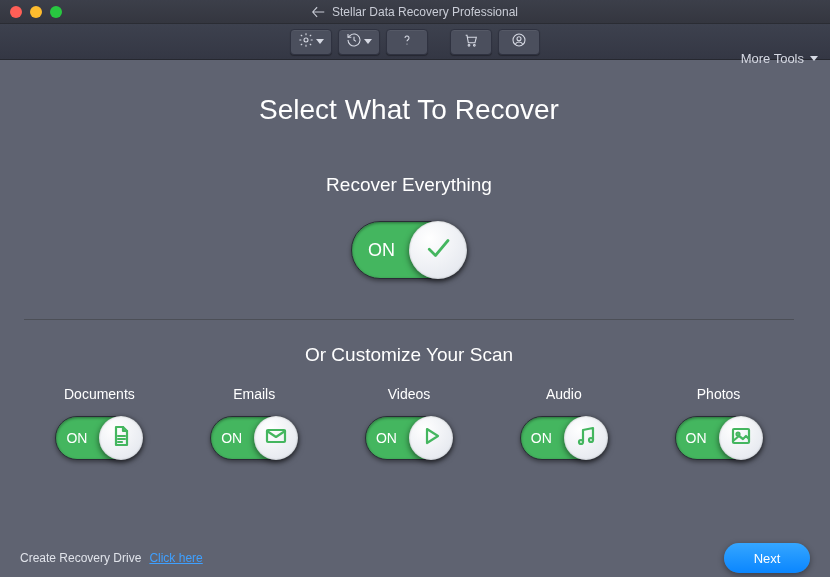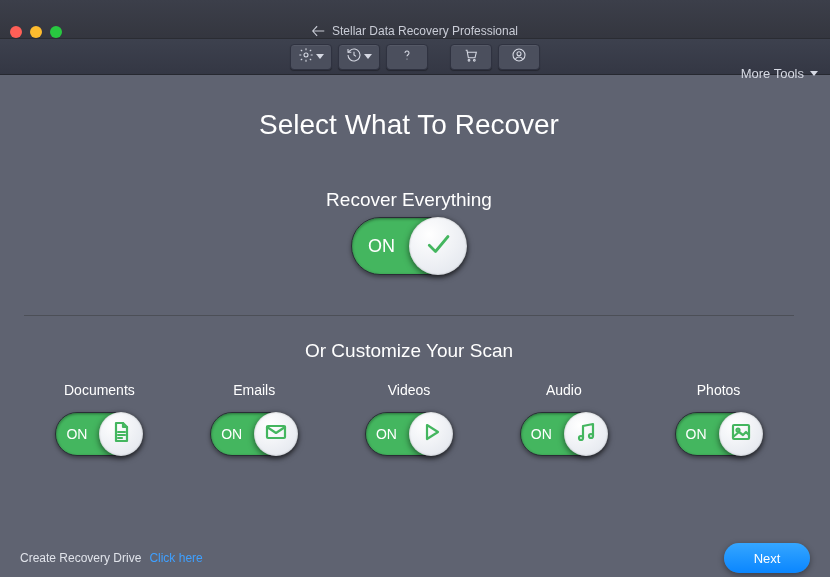--- a/index.html
+++ b/index.html
@@ -1,23 +1,23 @@
 <!DOCTYPE html>
 <html><head>
 <meta charset="utf-8">
 <style>
   * { box-sizing: border-box; margin: 0; padding: 0; }
   html, body { width: 830px; height: 577px; font-family: -apple-system, "Helvetica Neue", Arial, sans-serif; }
   body { background: #5f6371; color: #fff; overflow: hidden; }
 
   
   .title-bar {
-    height: 39px;
+    height: 24px;
     background: linear-gradient(#3c3f4a, #34363f);
-    display: flex; align-items: flex-end; position: relative;
+    display: flex; align-items: center; position: relative;
     border-bottom: 1px solid #2a2c33;
   }
   .traffic-lights { display: flex; gap: 8px; padding-left: 10px; }
   .tl { width: 12px; height: 12px; border-radius: 50%; }
   .tl.red { background: #ff5f57; }
   .tl.yellow { background: #febc2e; }
   .tl.green { background: #28c840; }
   .title-center {
     position: absolute; left: 0; right: 0; display: flex; justify-content: center; align-items: center; gap: 6px;
     font-size: 12px; color: #c9ccd6;
@@ -52,21 +52,21 @@
   }
   .tb-tools .caret { margin-left: 6px; }
 
   .caret {
     width: 0; height: 0; border-left: 4px solid transparent; border-right: 4px solid transparent; border-top: 5px solid #d6d9e3; display: inline-block;
   }
 
   
   .main { padding: 34px 32px 0 20px; height: calc(577px - 22px - 36px - 38px); }
   .main-title { text-align: center; font-size: 28px; font-weight: 400; margin-bottom: 48px; }
-  .sub-title { text-align: center; font-size: 19px; font-weight: 400; margin-bottom: 6px; }
+  .sub-title { text-align: center; font-size: 19px; font-weight: 400; margin-bottom: 25px; }
 
   .big-toggle-wrap { display: flex; justify-content: center; margin-bottom: 40px; }
 
   .toggle { position: relative; cursor: pointer; }
   .toggle .track {
     background: #44b65f;
     border: 1px solid #2a2d36;
     border-radius: 999px;
     box-shadow: 0 1px 3px rgba(0,0,0,0.4) inset, 0 2px 4px rgba(0,0,0,0.4);
     display: flex; align-items: center;
@@ -97,21 +97,21 @@
   .small-toggle .knob { width: 44px; height: 44px; right: 0; }
   .small-toggle .knob svg { width: 24px; height: 24px; }
 
   
   .footer {
     height: 38px; position: absolute; left: 0; right: 0; bottom: 0;
     display: flex; align-items: center; padding: 0 20px;
     font-size: 12px;
   }
   .footer-left { display: flex; align-items: baseline; gap: 8px; color: #e0e3ea; }
-  .footer-link { color: #3fa0ff; cursor: pointer; }
+  .footer-link { color: #3fa0ff; text-decoration: underline; cursor: pointer; }
   .next-btn {
     margin-left: auto;
     width: 86px; height: 30px; border-radius: 15px;
     background: linear-gradient(#35a6ff, #0a86ff);
     display: flex; align-items: center; justify-content: center;
     color: #fff; font-size: 13px; cursor: pointer;
     box-shadow: 0 2px 6px rgba(0,0,0,0.4);
   }
 
   body { position: relative; }

